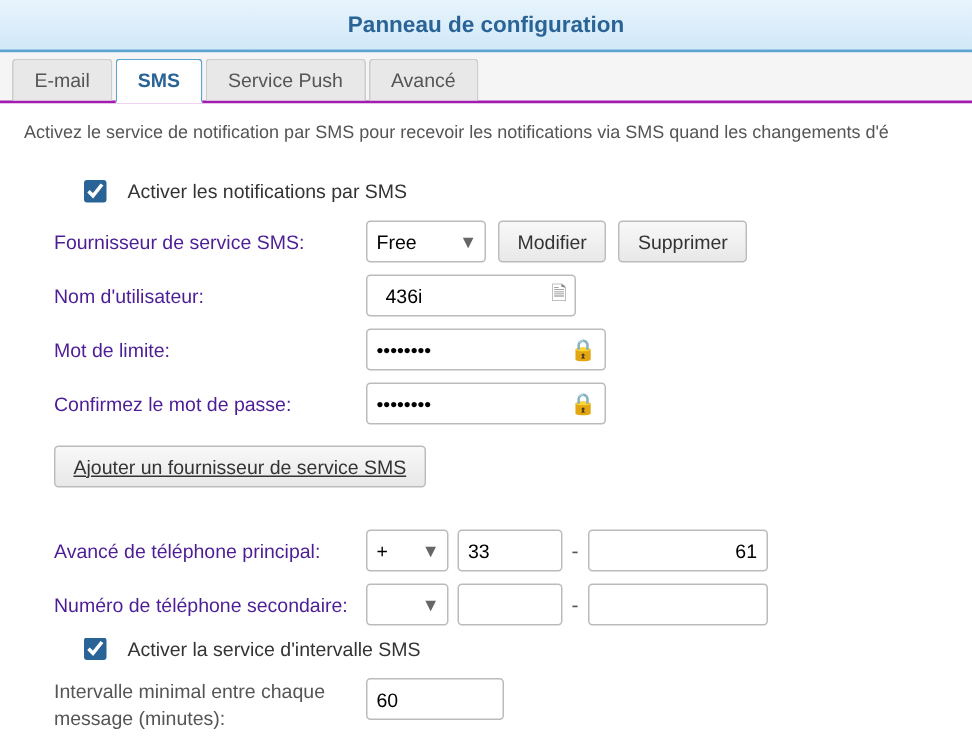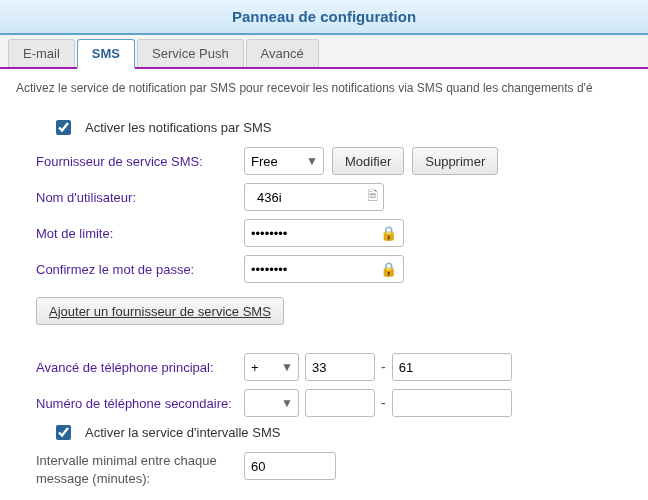--- a/index.html
+++ b/index.html
@@ -178,20 +178,21 @@
     .phone-select-small {
       min-width: 55px;
     }
 
     .phone-input {
       width: 70px;
     }
 
     .phone-input-long {
       width: 120px;
+      text-align: right;
     }
 
     .dash {
       color: #555;
       font-size: 14px;
     }
 
     .interval-section {
       margin-left: 20px;
       margin-top: 6px;

